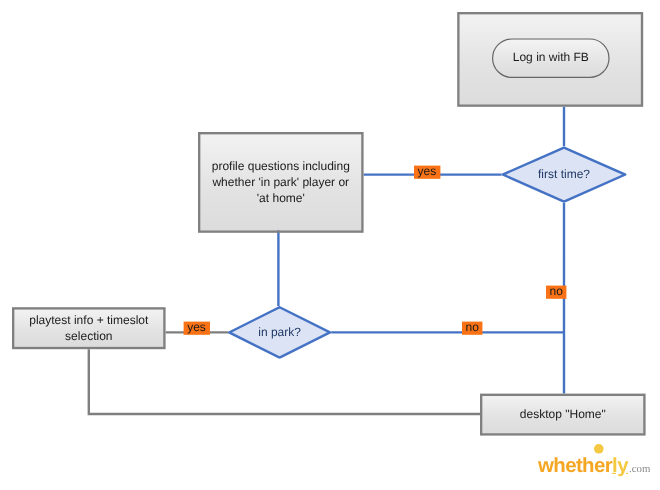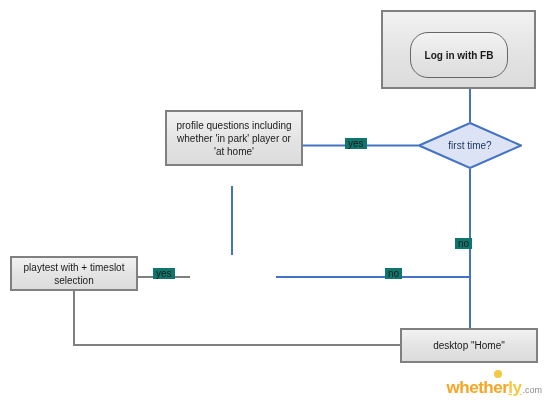--- a/index.html
+++ b/index.html
@@ -40,36 +40,35 @@
     line-height: 13px;
     z-index: 3;
   }
   .proc .txt { padding: 0 6px; white-space: pre-line; }
 
   #fb-panel {
     left: 381px; top: 10px; width: 155px; height: 79px;
   }
   #fb-button {
     position: absolute;
-    left: 410px; top: 32px; width: 98px; height: 46px;
+    left: 410px; top: 32px; width: 98px; height: 33px;
     box-sizing: border-box;
     border: 1px solid #666666;
     border-radius: 18px;
     background: linear-gradient(to bottom, #f3f3f3 0%, #e4e4e4 60%, #dddddd 100%);
     display: flex;
     align-items: center;
     justify-content: center;
     font-size: 10px;
     color: #1a1a1a;
     z-index: 4;
-    font-weight: bold;
   }
 
   #profile-box {
-    left: 165px; top: 110px; width: 138px; height: 56px;
+    left: 165px; top: 110px; width: 138px; height: 84px;
   }
   #playtest-box {
     left: 10px; top: 256px; width: 128px; height: 35px;
   }
   #home-box {
     left: 400px; top: 328px; width: 138px; height: 35px;
   }
 
   
   .diamond {
@@ -93,21 +92,21 @@
     pointer-events: none;
   }
   #first-time-diamond { left: 418px; top: 122px; width: 104px; height: 47px; }
   #in-park-diamond    { left: 190px; top: 255px; width: 86px;  height: 44px; }
 
   
   .edge-label {
     position: absolute;
     font-size: 10px;
     color: #1a1a1a;
-    background: #0f766e;
+    background: #f97316;
     padding: 0 3px;
     z-index: 2;
     white-space: nowrap;
   }
   #label-yes-first { left: 345px; top: 138px; }
   #label-no-first  { left: 455px; top: 238px; }
   #label-yes-park  { left: 153px; top: 268px; }
   #label-no-park   { left: 385px; top: 268px; }
 
   
@@ -138,20 +137,21 @@
     top: -8px;
     width: 8px;
     height: 8px;
     border-radius: 50%;
     background: #f5c842;
   }
   #wm-com {
     font-size: 9px;
     color: #8a8a8a;
     margin-left: 1px;
+    font-family: Liberation Serif, serif;
   }
 </style>
 </head>
 <body>
 
 <div id="canvas">
 
   <svg id="wires" viewBox="0 0 550 408" xmlns="http://www.w3.org/2000/svg">
 
     <line x1="470" y1="89" x2="470" y2="122" stroke="#4472c4" stroke-width="2"></line>
@@ -180,23 +180,29 @@
     </svg>
     <div class="label">first time?</div>
   </div>
 
   <div class="proc" id="profile-box">
     <span class="txt">profile questions including
 whether 'in park' player or
 'at home'</span>
   </div>
 
+  <div class="diamond" id="in-park-diamond">
+    <svg class="shape" viewBox="0 0 86 44" xmlns="http://www.w3.org/2000/svg">
+      <polygon points="43,1 85,22 43,43 1,22" fill="#dce3f5" stroke="#4472c4" stroke-width="2"></polygon>
+    </svg>
+    <div class="label">in park?</div>
+  </div>
 
   <div class="proc" id="playtest-box">
-    <span class="txt">playtest with + timeslot
+    <span class="txt">playtest info + timeslot
 selection</span>
   </div>
 
   <div class="proc" id="home-box">
     <span class="txt">desktop "Home"</span>
   </div>
 
   <div class="edge-label" id="label-yes-first">yes</div>
   <div class="edge-label" id="label-no-first">no</div>
   <div class="edge-label" id="label-yes-park">yes</div>

